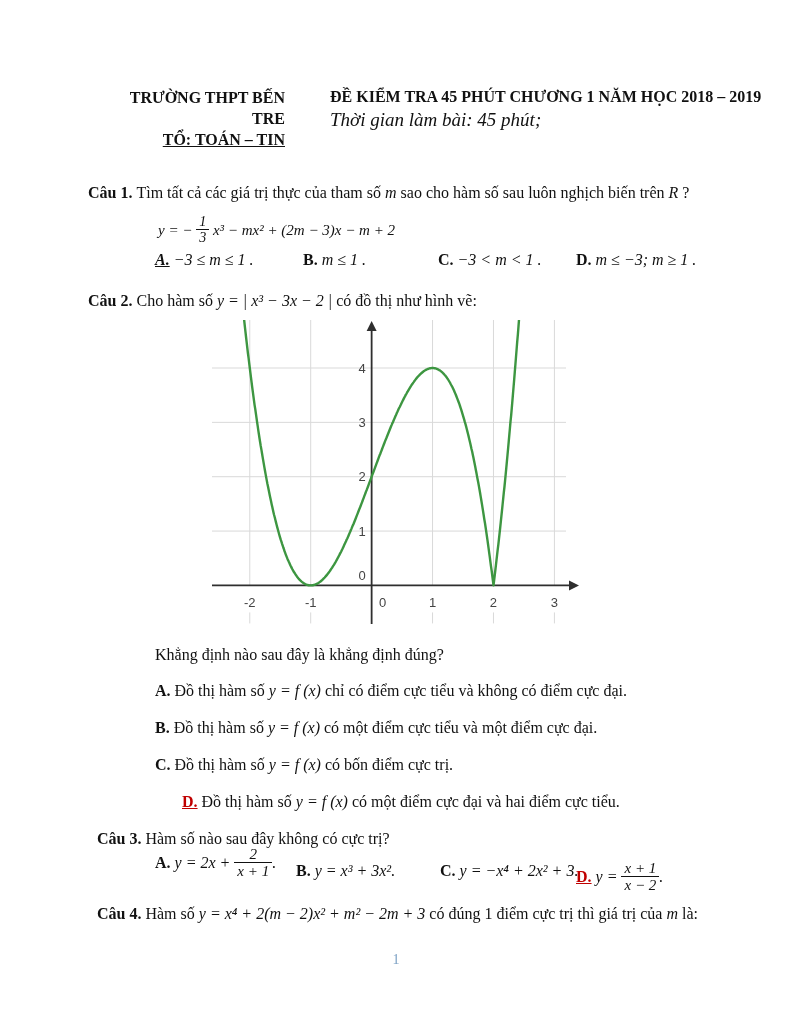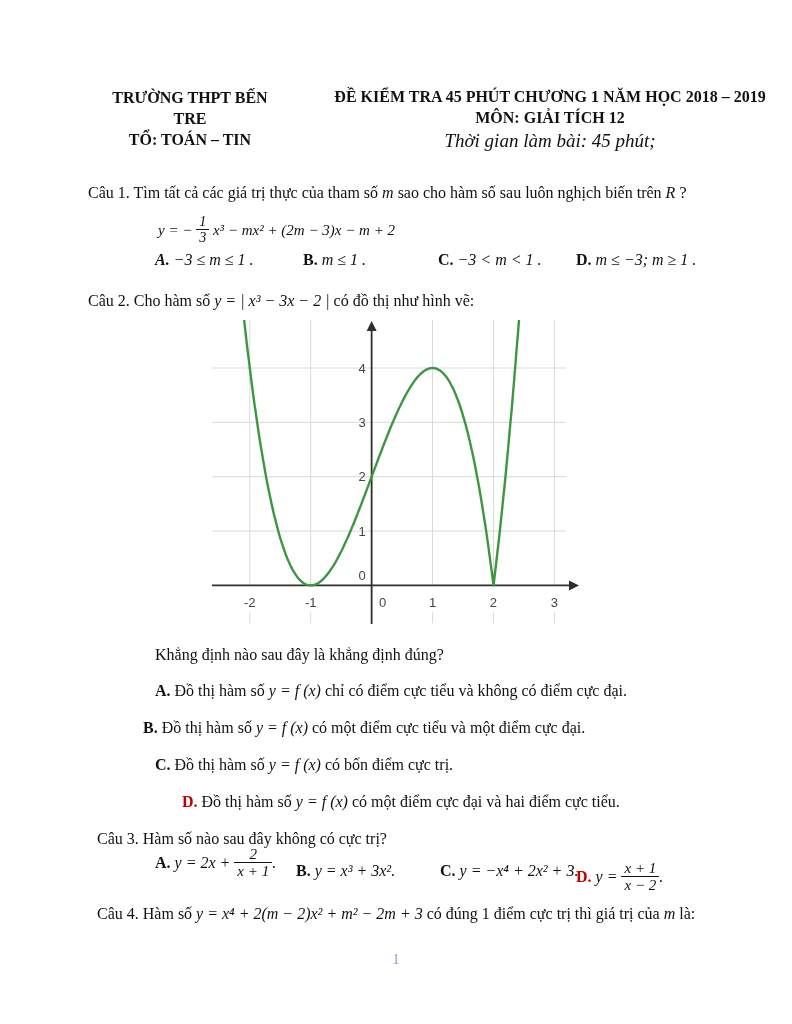--- a/index.html
+++ b/index.html
@@ -1,46 +1,45 @@
 <!DOCTYPE html>
 <html><head>
 <meta charset="utf-8">
 <style>
   *{margin:0;padding:0;box-sizing:border-box;}
   html,body{width:792px;height:1024px;background:#ffffff;overflow:hidden;}
   body{position:relative;font-family:"Liberation Serif","DejaVu Serif",serif;color:#111;font-size:16px;}
   .abs{position:absolute;}
-  .b{font-weight:normal;text-align:right;}
+  .b{font-weight:bold;text-align:right;}
   .i{font-style:italic;}
   .math{font-style:italic;}
-  .u{}
+  .u{text-decoration:underline;}
   .red{color:#c00000;}
   .opt-label{font-weight:bold;}
   .para{white-space:normal;}
-  .header-left{left:95px;top:87px;width:190px;text-align:center;line-height:1.32;font-weight:bold;font-size:16px;}
-  .header-right{left:330px;top:87px;width:440px;text-align:center;line-height:1.3;}
+  .header-left{left:95px;top:87px;width:190px;text-align:right;line-height:1.32;font-weight:bold;font-size:16px;}
+  .header-right{left:330px;top:87px;width:440px;text-align:left;line-height:1.3;}
   .hdr-b{font-weight:bold;font-size:16px;display:block;}
   .hdr-it{font-style:italic;font-size:19px;display:block;line-height:1.25;}
   .frac{display:inline-block;vertical-align:middle;text-align:center;line-height:1.08;position:relative;top:-2px;font-size:0.94em;}
   .frac .num{display:block;border-bottom:1px solid #111;padding:0 3px;}
   .frac .den{display:block;padding:0 3px;}
   .formula{font-size:15px;}
   .pagenum{left:0;top:952px;width:792px;text-align:center;font-size:14px;}
   #graph{left:212px;top:318px;width:368px;height:312px;}
 </style>
 </head>
 <body>
 
 <div class="abs header-left">
   <div>TRƯỜNG THPT BẾN TRE</div>
   <div class="u">TỔ: TOÁN – TIN</div>
 </div>
 <div class="abs header-right">
   <span class="hdr-b">ĐỀ KIỂM TRA 45 PHÚT CHƯƠNG 1 NĂM HỌC 2018 – 2019</span>
-  <span class="hdr-b">MÔN: GIẢI TÍCH 12</span>
   <span class="hdr-it">Thời gian làm bài: 45 phút;</span>
 </div>
 
 <div class="abs para" style="left:88px;top:184px;width:690px;">
   <span class="b">Câu 1</span><span class="b">. </span><span>Tìm tất cả các giá trị thực của tham số </span><span class="math">m</span><span> sao cho hàm số sau luôn nghịch biến trên </span><span class="math">R</span><span> ?</span>
 </div>
 <div class="abs formula math" style="left:158px;top:216px;">
   <span>y = − </span><span class="frac"><span class="num">1</span><span class="den">3</span></span><span> x³ − mx² + (2m − 3)x − m + 2</span>
 </div>
 <div>
@@ -92,21 +91,21 @@
       <text x="153.6291390728477" y="54.50696864111497" fill="#444444" font-size="13" text-anchor="end" font-family="Liberation Sans, DejaVu Sans, sans-serif">4</text>
       <path d="M0.0 -391.6L0.6 -382.1L1.2 -372.7L1.8 -363.3L2.4 -354.0L3.0 -344.9L3.7 -335.8L4.3 -326.8L4.9 -317.8L5.5 -309.0L6.1 -300.2L6.7 -291.5L7.3 -282.9L7.9 -274.4L8.5 -266.0L9.1 -257.6L9.7 -249.3L10.4 -241.1L11.0 -233.0L11.6 -225.0L12.2 -217.0L12.8 -209.1L13.4 -201.3L14.0 -193.6L14.6 -186.0L15.2 -178.4L15.8 -170.9L16.5 -163.5L17.1 -156.2L17.7 -148.9L18.3 -141.7L18.9 -134.6L19.5 -127.6L20.1 -120.6L20.7 -113.7L21.3 -106.9L21.9 -100.2L22.5 -93.5L23.2 -86.9L23.8 -80.4L24.4 -74.0L25.0 -67.6L25.6 -61.3L26.2 -55.1L26.8 -48.9L27.4 -42.8L28.0 -36.8L28.6 -30.9L29.2 -25.0L29.9 -19.2L30.5 -13.5L31.1 -7.8L31.7 -2.2L32.3 3.3L32.9 8.8L33.5 14.1L34.1 19.5L34.7 24.7L35.3 29.9L35.9 35.0L36.6 40.1L37.2 45.1L37.8 50.0L38.4 54.9L39.0 59.7L39.6 64.4L40.2 69.1L40.8 73.7L41.4 78.2L42.0 82.7L42.6 87.1L43.3 91.4L43.9 95.7L44.5 99.9L45.1 104.1L45.7 108.2L46.3 112.3L46.9 116.2L47.5 120.2L48.1 124.0L48.7 127.8L49.4 131.6L50.0 135.2L50.6 138.9L51.2 142.4L51.8 145.9L52.4 149.4L53.0 152.8L53.6 156.1L54.2 159.4L54.8 162.6L55.4 165.8L56.1 168.9L56.7 171.9L57.3 174.9L57.9 177.9L58.5 180.8L59.1 183.6L59.7 186.4L60.3 189.1L60.9 191.8L61.5 194.4L62.1 197.0L62.8 199.5L63.4 202.0L64.0 204.4L64.6 206.7L65.2 209.1L65.8 211.3L66.4 213.5L67.0 215.7L67.6 217.8L68.2 219.9L68.8 221.9L69.5 223.8L70.1 225.8L70.7 227.6L71.3 229.5L71.9 231.2L72.5 233.0L73.1 234.6L73.7 236.3L74.3 237.9L74.9 239.4L75.5 240.9L76.2 242.4L76.8 243.8L77.4 245.1L78.0 246.4L78.6 247.7L79.2 248.9L79.8 250.1L80.4 251.3L81.0 252.4L81.6 253.5L82.3 254.5L82.9 255.4L83.5 256.4L84.1 257.3L84.7 258.1L85.3 259.0L85.9 259.7L86.5 260.5L87.1 261.2L87.7 261.8L88.3 262.4L89.0 263.0L89.6 263.6L90.2 264.1L90.8 264.6L91.4 265.0L92.0 265.4L92.6 265.7L93.2 266.1L93.8 266.4L94.4 266.6L95.0 266.8L95.7 267.0L96.3 267.2L96.9 267.3L97.5 267.4L98.1 267.4L98.7 267.4L99.3 267.4L99.9 267.4L100.5 267.3L101.1 267.2L101.7 267.0L102.4 266.9L103.0 266.6L103.6 266.4L104.2 266.1L104.8 265.9L105.4 265.5L106.0 265.2L106.6 264.8L107.2 264.4L107.8 263.9L108.5 263.5L109.1 263.0L109.7 262.5L110.3 261.9L110.9 261.3L111.5 260.7L112.1 260.1L112.7 259.5L113.3 258.8L113.9 258.1L114.5 257.4L115.2 256.6L115.8 255.8L116.4 255.0L117.0 254.2L117.6 253.4L118.2 252.5L118.8 251.6L119.4 250.7L120.0 249.8L120.6 248.8L121.2 247.9L121.9 246.9L122.5 245.9L123.1 244.8L123.7 243.8L124.3 242.7L124.9 241.6L125.5 240.5L126.1 239.4L126.7 238.2L127.3 237.1L127.9 235.9L128.6 234.7L129.2 233.5L129.8 232.2L130.4 231.0L131.0 229.7L131.6 228.4L132.2 227.1L132.8 225.8L133.4 224.5L134.0 223.2L134.6 221.8L135.3 220.5L135.9 219.1L136.5 217.7L137.1 216.3L137.7 214.9L138.3 213.5L138.9 212.0L139.5 210.6L140.1 209.1L140.7 207.6L141.4 206.2L142.0 204.7L142.6 203.2L143.2 201.7L143.8 200.2L144.4 198.6L145.0 197.1L145.6 195.6L146.2 194.0L146.8 192.5L147.4 190.9L148.1 189.3L148.7 187.8L149.3 186.2L149.9 184.6L150.5 183.0L151.1 181.4L151.7 179.8L152.3 178.2L152.9 176.6L153.5 175.0L154.1 173.4L154.8 171.7L155.4 170.1L156.0 168.5L156.6 166.9L157.2 165.2L157.8 163.6L158.4 162.0L159.0 160.3L159.6 158.7L160.2 157.1L160.8 155.5L161.5 153.8L162.1 152.2L162.7 150.6L163.3 148.9L163.9 147.3L164.5 145.7L165.1 144.1L165.7 142.5L166.3 140.9L166.9 139.2L167.5 137.6L168.2 136.0L168.8 134.4L169.4 132.8L170.0 131.3L170.6 129.7L171.2 128.1L171.8 126.5L172.4 125.0L173.0 123.4L173.6 121.9L174.3 120.3L174.9 118.8L175.5 117.3L176.1 115.8L176.7 114.3L177.3 112.8L177.9 111.3L178.5 109.8L179.1 108.3L179.7 106.9L180.3 105.4L181.0 104.0L181.6 102.5L182.2 101.1L182.8 99.7L183.4 98.3L184.0 97.0L184.6 95.6L185.2 94.3L185.8 92.9L186.4 91.6L187.0 90.3L187.7 89.0L188.3 87.7L188.9 86.5L189.5 85.2L190.1 84.0L190.7 82.8L191.3 81.6L191.9 80.4L192.5 79.2L193.1 78.1L193.7 76.9L194.4 75.8L195.0 74.7L195.6 73.7L196.2 72.6L196.8 71.6L197.4 70.6L198.0 69.6L198.6 68.6L199.2 67.7L199.8 66.7L200.5 65.8L201.1 64.9L201.7 64.1L202.3 63.2L202.9 62.4L203.5 61.6L204.1 60.8L204.7 60.1L205.3 59.3L205.9 58.6L206.5 58.0L207.2 57.3L207.8 56.7L208.4 56.1L209.0 55.5L209.6 55.0L210.2 54.5L210.8 54.0L211.4 53.5L212.0 53.1L212.6 52.6L213.2 52.3L213.9 51.9L214.5 51.6L215.1 51.3L215.7 51.0L216.3 50.8L216.9 50.6L217.5 50.4L218.1 50.3L218.7 50.2L219.3 50.1L219.9 50.0L220.6 50.0L221.2 50.0L221.8 50.1L222.4 50.2L223.0 50.3L223.6 50.4L224.2 50.6L224.8 50.8L225.4 51.1L226.0 51.4L226.6 51.7L227.3 52.1L227.9 52.4L228.5 52.9L229.1 53.4L229.7 53.9L230.3 54.4L230.9 55.0L231.5 55.6L232.1 56.3L232.7 57.0L233.4 57.7L234.0 58.5L234.6 59.3L235.2 60.2L235.8 61.0L236.4 62.0L237.0 63.0L237.6 64.0L238.2 65.0L238.8 66.2L239.4 67.3L240.1 68.5L240.7 69.7L241.3 71.0L241.9 72.3L242.5 73.7L243.1 75.1L243.7 76.5L244.3 78.0L244.9 79.6L245.5 81.2L246.1 82.8L246.8 84.5L247.4 86.2L248.0 88.0L248.6 89.8L249.2 91.7L249.8 93.6L250.4 95.6L251.0 97.6L251.6 99.6L252.2 101.7L252.8 103.9L253.5 106.1L254.1 108.4L254.7 110.7L255.3 113.1L255.9 115.5L256.5 117.9L257.1 120.5L257.7 123.0L258.3 125.6L258.9 128.3L259.5 131.0L260.2 133.8L260.8 136.7L261.4 139.6L262.0 142.5L262.6 145.5L263.2 148.6L263.8 151.7L264.4 154.8L265.0 158.1L265.6 161.3L266.3 164.7L266.9 168.1L267.5 171.5L268.1 175.0L268.7 178.6L269.3 182.2L269.9 185.9L270.5 189.6L271.1 193.4L271.7 197.3L272.3 201.2L273.0 205.2L273.6 209.2L274.2 213.3L274.8 217.5L275.4 221.7L276.0 226.0L276.6 230.4L277.2 234.8L277.8 239.2L278.4 243.8L279.0 248.4L279.7 253.0L280.3 257.8L280.9 262.6L281.5 267.4L282.1 262.5L282.7 257.5L283.3 252.5L283.9 247.3L284.5 242.1L285.1 236.9L285.7 231.6L286.4 226.2L287.0 220.7L287.6 215.2L288.2 209.6L288.8 203.9L289.4 198.2L290.0 192.4L290.6 186.5L291.2 180.6L291.8 174.6L292.5 168.5L293.1 162.3L293.7 156.1L294.3 149.8L294.9 143.4L295.5 137.0L296.1 130.5L296.7 123.9L297.3 117.2L297.9 110.5L298.5 103.7L299.2 96.8L299.8 89.8L300.4 82.8L301.0 75.7L301.6 68.5L302.2 61.3L302.8 53.9L303.4 46.5L304.0 39.0L304.6 31.5L305.2 23.8L305.9 16.1L306.5 8.3L307.1 0.4L307.7 -7.6L308.3 -15.6L308.9 -23.7L309.5 -31.9L310.1 -40.2L310.7 -48.5L311.3 -57.0L311.9 -65.5L312.6 -74.1L313.2 -82.8L313.8 -91.5L314.4 -100.4L315.0 -109.3L315.6 -118.3L316.2 -127.4L316.8 -136.6L317.4 -145.9L318.0 -155.2L318.6 -164.7L319.3 -174.2L319.9 -183.8L320.5 -193.5L321.1 -203.3L321.7 -213.1L322.3 -223.1L322.9 -233.1L323.5 -243.2L324.1 -253.5L324.7 -263.8L325.4 -274.1L326.0 -284.6L326.6 -295.2L327.2 -305.9L327.8 -316.6L328.4 -327.4L329.0 -338.4L329.6 -349.4L330.2 -360.5L330.8 -371.7L331.4 -383.0L332.1 -394.4L332.7 -405.8L333.3 -417.4L333.9 -429.1L334.5 -440.8L335.1 -452.7L335.7 -464.6L336.3 -476.6L336.9 -488.8L337.5 -501.0L338.1 -513.3L338.8 -525.7L339.4 -538.2L340.0 -550.9L340.6 -563.6L341.2 -576.4L341.8 -589.3L342.4 -602.3L343.0 -615.4L343.6 -628.5L344.2 -641.8L344.8 -655.2L345.5 -668.7L346.1 -682.3L346.7 -696.0L347.3 -709.8L347.9 -723.7L348.5 -737.7L349.1 -751.7L349.7 -765.9L350.3 -780.2L350.9 -794.6L351.5 -809.1L352.2 -823.7L352.8 -838.4L353.4 -853.2L354.0 -868.2L354.6 -883.2L355.2 -898.3L355.8 -913.5L356.4 -928.8L357.0 -944.3L357.6 -959.8L358.3 -975.5L358.9 -991.2L359.5 -1007.1L360.1 -1023.0L360.7 -1039.1L361.3 -1055.3L361.9 -1071.6L362.5 -1088.0L363.1 -1104.5L363.7 -1121.1L364.3 -1137.8L365.0 -1154.7L365.6 -1171.6L366.2 -1188.7L366.8 -1205.8L367.4 -1223.1L368.0 -1240.5" fill="none" stroke="#3d9641" stroke-width="2.4" stroke-linejoin="round" stroke-linecap="round" clip-path="url(#plotclip)"></path>
     </svg>
 </div>
 
 <div class="abs" style="left:155px;top:646px;">Khẳng định nào sau đây là khẳng định đúng?</div>
 
 <div class="abs para" style="left:155px;top:682px;width:625px;">
   <span class="opt-label">A.</span><span> Đồ thị hàm số </span><span class="math">y = f (x)</span><span> chỉ có điểm cực tiểu và không có điểm cực đại.</span>
 </div>
-<div class="abs para" style="left:143px;top:719px;width:625px;">
+<div class="abs para" style="left:155px;top:719px;width:625px;">
   <span class="opt-label">B.</span><span> Đồ thị hàm số </span><span class="math">y = f (x)</span><span> có một điểm cực tiểu và một điểm cực đại.</span>
 </div>
 <div class="abs para" style="left:155px;top:756px;width:625px;">
   <span class="opt-label">C.</span><span> Đồ thị hàm số </span><span class="math">y = f (x)</span><span> có bốn điểm cực trị.</span>
 </div>
 <div class="abs para" style="left:146px;top:793px;width:625px;margin-left:36px;">
   <span class="opt-label red u">D.</span><span> Đồ thị hàm số </span><span class="math">y = f (x)</span><span> có một điểm cực đại và hai điểm cực tiểu.</span>
 </div>
 
 <div class="abs para" style="left:97px;top:830px;width:680px;">

